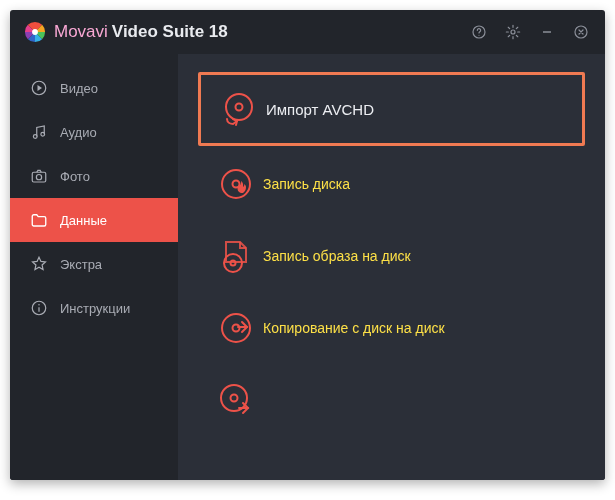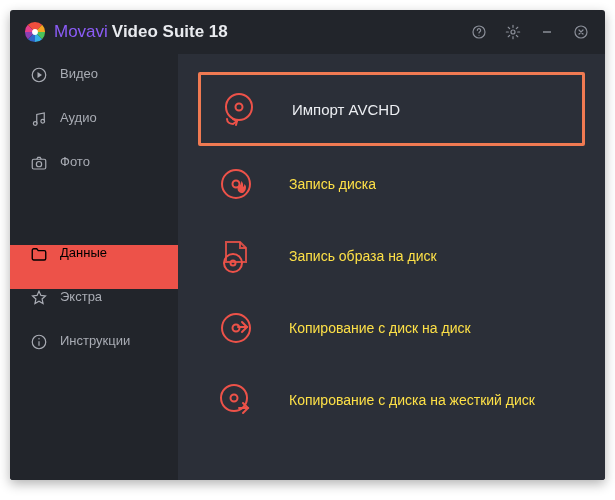--- a/index.html
+++ b/index.html
@@ -19,70 +19,69 @@
     display: flex; flex-direction: column;
     overflow: hidden;
   }
   .titlebar {
     height: 44px;
     display: flex; align-items: center;
     padding: 0 14px;
     color: #e4e6ea;
   }
   .logo { width: 22px; height: 22px; margin-right: 8px; flex-shrink:0; }
-  .title-light { font-weight: 300; font-size: 17px; color: #8b5cf6; }
+  .title-light { font-weight: 300; font-size: 17px; color: #f9a8d4; }
   .title-bold  { font-weight: 700; font-size: 17px; color: #e9ebef; margin-left: 4px;}
   .tb-spacer { flex: 1; }
   .tb-icon {
     width: 20px; height: 20px;
     display: flex; align-items: center; justify-content: center;
     margin-left: 14px;
     color: #8b8f99;
     cursor: pointer;
   }
   .tb-icon svg { width: 16px; height: 16px; }
   .body { flex:1; display:flex; min-height:0; }
   .sidebar {
     width: 168px;
     background: #22252b;
     padding-top: 12px;
     flex-shrink: 0;
   }
   .nav-item {
     height: 44px;
-    display: flex; 
+    display: flex; align-items: center;
     padding-left: 20px;
     color: #a9acb4;
     font-size: 13px;
     cursor: pointer;
     gap: 12px;
   }
   .nav-item.active {
     background: #ed5249;
-    color: #000000;
-    margin-top: 47px;
+    color: #ffffff;
   }
   .nav-item .nicon { width:18px; height:18px; display:flex; align-items:center; justify-content:center; }
   .nav-item .nicon svg { width:18px; height:18px; }
   .content {
     flex: 1;
     background: #2b2f38;
     padding: 18px 20px 12px 20px;
     display: flex; flex-direction: column;
     gap: 4px;
   }
   .row {
     display: flex; align-items: center;
     height: 68px;
     padding: 0 18px;
     color: #d6d8de;
     font-size: 13.5px;
     cursor: pointer;
     border-radius: 2px;
-    gap: 33px;
+    gap: 7px;
   }
   .row.highlight {
     border: 3px solid #f07a52;
     height: 74px;
   }
   .row .ricon {
     width: 40px; height: 40px;
     display:flex; align-items:center; justify-content:center;
     flex-shrink:0;
     color: #ed5249;
@@ -260,18 +259,17 @@
 
       <div class="row">
         <span class="ricon">
           <svg viewBox="0 0 40 40" fill="none" stroke="currentColor" stroke-width="2">
             <circle cx="18" cy="18" r="13"></circle>
             <circle cx="18" cy="18" r="3.5"></circle>
             <path d="M27 23l5 5-5 5" stroke-linecap="round"></path>
             <line x1="23" y1="28" x2="32" y2="28" stroke-linecap="round"></line>
           </svg>
         </span>
-        <span class="rlabel">Копирование с диска на жесткий диск</span>
       </div>
 
     </div>
   </div>
 </div>
 
 </body></html>

